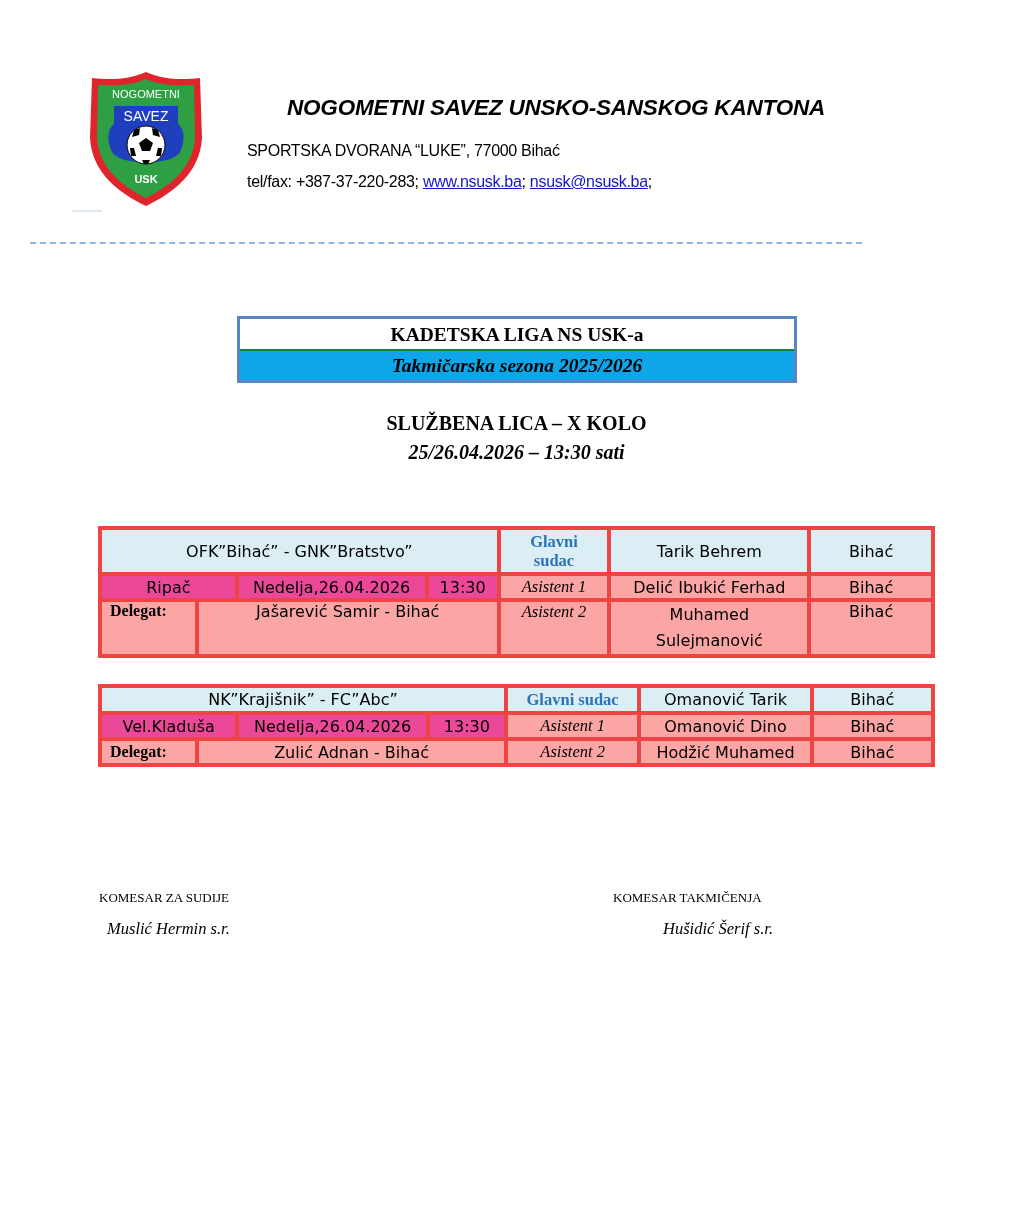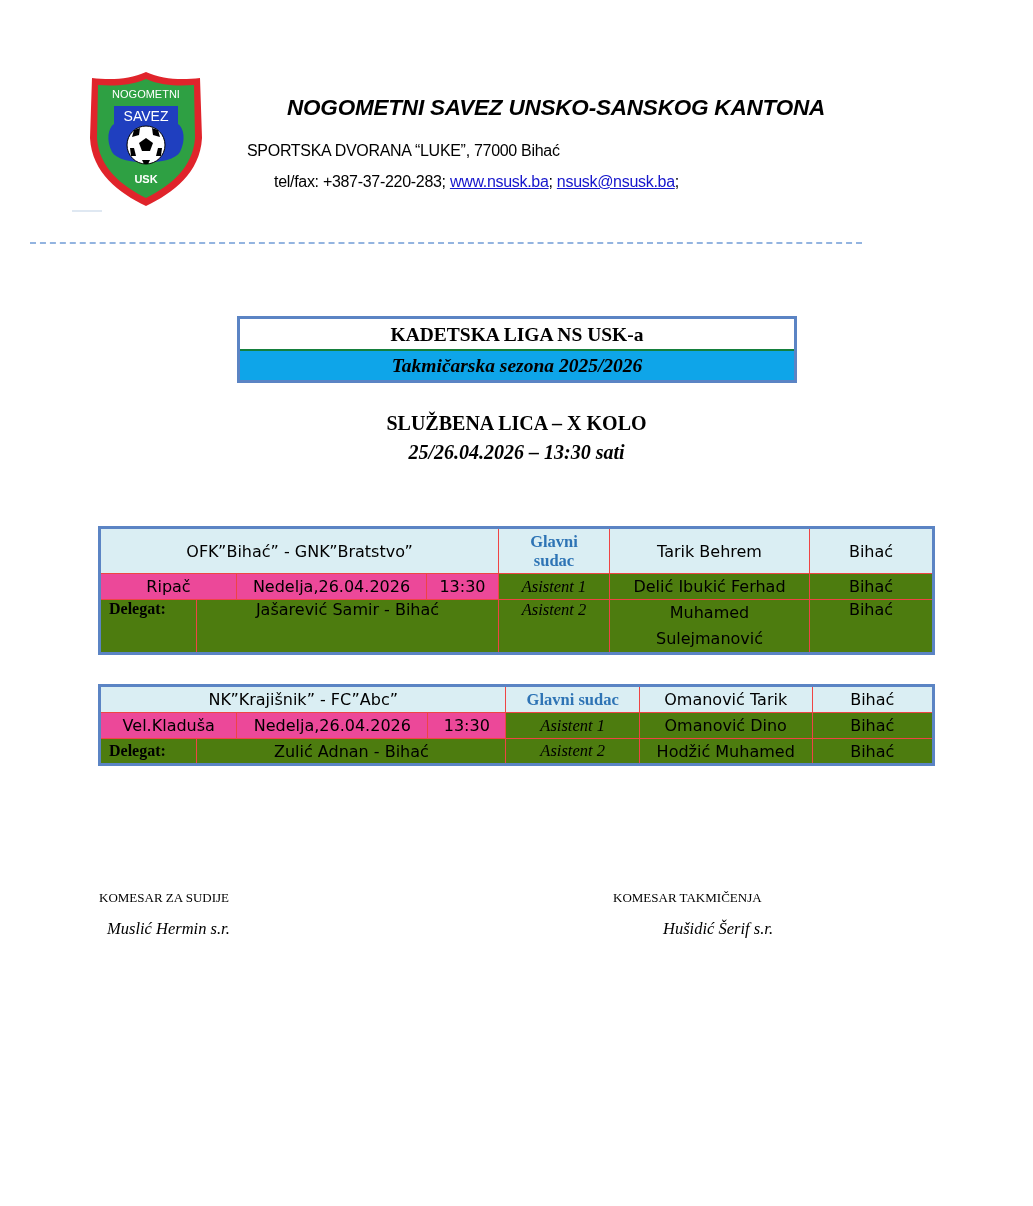--- a/index.html
+++ b/index.html
@@ -3,37 +3,37 @@
 <meta charset="utf-8">
 <style>
   html, body { margin: 0; padding: 0; background: #ffffff; }
   body { width: 1033px; height: 1206px; position: relative; overflow: hidden; font-family: "Liberation Sans", sans-serif; color: #000; }
 
   .logo { position: absolute; left: 84px; top: 68px; width: 124px; height: 140px; }
   .logo-underline { position: absolute; left: 72px; top: 210px; width: 30px; height: 2px; background: #dfe8f2; }
 
   .org-title { position: absolute; left: 247px; top: 95px; font-family: "Liberation Sans", sans-serif; font-weight: bold; font-style: italic; font-size: 22.5px; letter-spacing: -0.2px; white-space: nowrap; margin-left: 40px; }
   .org-address { position: absolute; left: 247px; top: 142px; font-size: 16px; white-space: nowrap; letter-spacing: -0.3px; }
-  .org-contact { position: absolute; left: 247px; top: 173px; font-size: 16px; white-space: nowrap; letter-spacing: -0.3px; margin-left: 27px; }
+  .org-contact { position: absolute; left: 247px; top: 173px; font-size: 16px; white-space: nowrap; letter-spacing: -0.3px; }
   .org-contact a { color: #1515cc; text-decoration: underline; }
 
   .divider { position: absolute; left: 30px; top: 242px; width: 832px; height: 0; border-top: 2px dashed #93b4e0; }
 
   .league-box { position: absolute; left: 237px; top: 316px; width: 554px; border: 3px solid #5b84c4; font-family: "Liberation Serif", serif; }
   .league-row1 { height: 30px; line-height: 32px; text-align: center; font-weight: bold; font-size: 19.5px; background: #ffffff; border-bottom: 2px solid #15803d; }
   .league-row2 { height: 29px; line-height: 30px; text-align: center; font-weight: bold; font-style: italic; font-size: 19.5px; background: #0ea5e9; }
 
   .round-title { position: absolute; left: 0; width: 1033px; top: 412px; text-align: center; font-family: "Liberation Serif", serif; font-weight: bold; font-size: 20px; }
   .round-date { position: absolute; left: 0; width: 1033px; top: 441px; text-align: center; font-family: "Liberation Serif", serif; font-weight: bold; font-style: italic; font-size: 20px; }
 
   table.match { position: absolute; border-collapse: collapse; border: 3px solid #5b84c4; font-family: "DejaVu Sans", sans-serif; font-size: 16px; }
-  table.match td { border: 1px solid #ef4444; text-align: center; padding: 0 4px; white-space: nowrap; }
+  table.match td { border: 4px solid #ef4444; text-align: center; padding: 0 4px; white-space: nowrap; }
   .bg-blue { background: #daeef3; }
   .bg-peach { background: #ec4899; }
-  .bg-white { background: #4d7c0f; }
+  .bg-white { background: #fca5a5; }
   .role-main { font-family: "Liberation Serif", serif; font-weight: bold; color: #2e74b5; font-size: 16.5px; line-height: 19px; }
   .role-asst { font-family: "Liberation Serif", serif; font-style: italic; font-size: 16.5px; }
   .delegat-label { font-family: "Liberation Serif", serif; font-weight: bold; font-size: 16px; text-align: left !important; padding-left: 8px !important; }
   .top-align { vertical-align: top; }
 
   #match1 { left: 98px; top: 526px; width: 837px; }
   #match2 { left: 98px; top: 684px; width: 837px; }
 
   .sig-title { position: absolute; font-family: "Liberation Serif", serif; font-weight: normal; font-size: 13px; white-space: nowrap; }
   .sig-name { position: absolute; font-family: "Liberation Serif", serif; font-style: italic; font-size: 16.5px; white-space: nowrap; }

